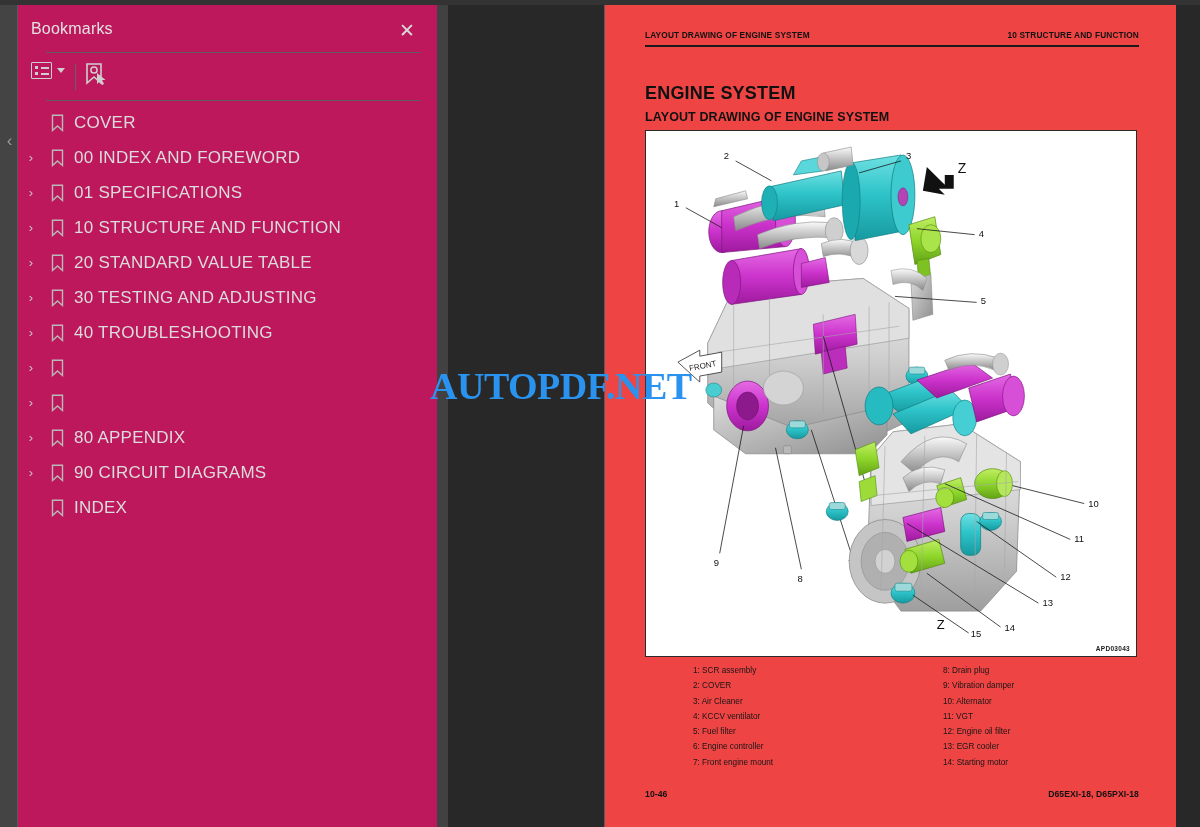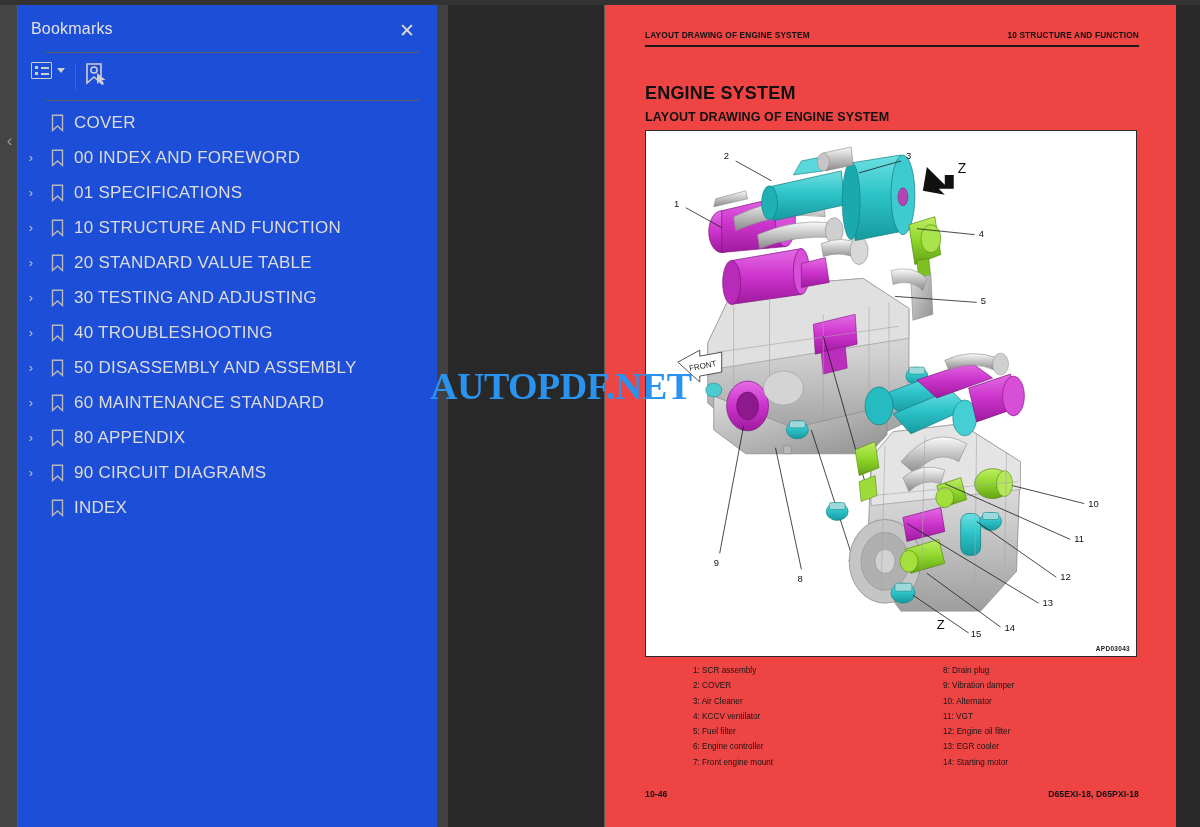--- a/index.html
+++ b/index.html
@@ -28,21 +28,21 @@
     width: 1200px; height: 2px;
     background: #3b3b3b;
   }
 
   
   #sidebar {
     position: absolute;
     left: 0; top: 5px;
     width: 437px;
     height: 822px;
-    background: #1d4ed8;
+    background: #be185d;
     box-sizing: border-box;
   }
   #sidebar-gutter {
     position: absolute;
     left: 0; top: 5px;
     width: 18px; height: 822px;
     background: #444444;
     border-right: 1px solid #5a5a5a;
     box-sizing: border-box;
   }
@@ -684,30 +684,28 @@
         </span>
       <span class="bm-label">40 TROUBLESHOOTING</span>
     </div>
     <div class="bm-row">
       <span class="bm-expand">›</span>
       <span class="bm-mark">
           <svg width="13" height="18" viewBox="0 0 13 18">
             <path d="M1.5 1.2 H11.5 V16.5 L6.5 12 L1.5 16.5 Z" fill="none" stroke="#b9b9b9" stroke-width="1.4"></path>
           </svg>
         </span>
-      <span class="bm-label">50 DISASSEMBLY AND ASSEMBLY</span>
-    </div>
-    <div class="bm-row">
-      <span class="bm-expand">›</span>
-      <span class="bm-mark">
-          <svg width="13" height="18" viewBox="0 0 13 18">
-            <path d="M1.5 1.2 H11.5 V16.5 L6.5 12 L1.5 16.5 Z" fill="none" stroke="#b9b9b9" stroke-width="1.4"></path>
-          </svg>
-        </span>
-      <span class="bm-label">60 MAINTENANCE STANDARD</span>
+    </div>
+    <div class="bm-row">
+      <span class="bm-expand">›</span>
+      <span class="bm-mark">
+          <svg width="13" height="18" viewBox="0 0 13 18">
+            <path d="M1.5 1.2 H11.5 V16.5 L6.5 12 L1.5 16.5 Z" fill="none" stroke="#b9b9b9" stroke-width="1.4"></path>
+          </svg>
+        </span>
     </div>
     <div class="bm-row">
       <span class="bm-expand">›</span>
       <span class="bm-mark">
           <svg width="13" height="18" viewBox="0 0 13 18">
             <path d="M1.5 1.2 H11.5 V16.5 L6.5 12 L1.5 16.5 Z" fill="none" stroke="#b9b9b9" stroke-width="1.4"></path>
           </svg>
         </span>
       <span class="bm-label">80 APPENDIX</span>
     </div>

